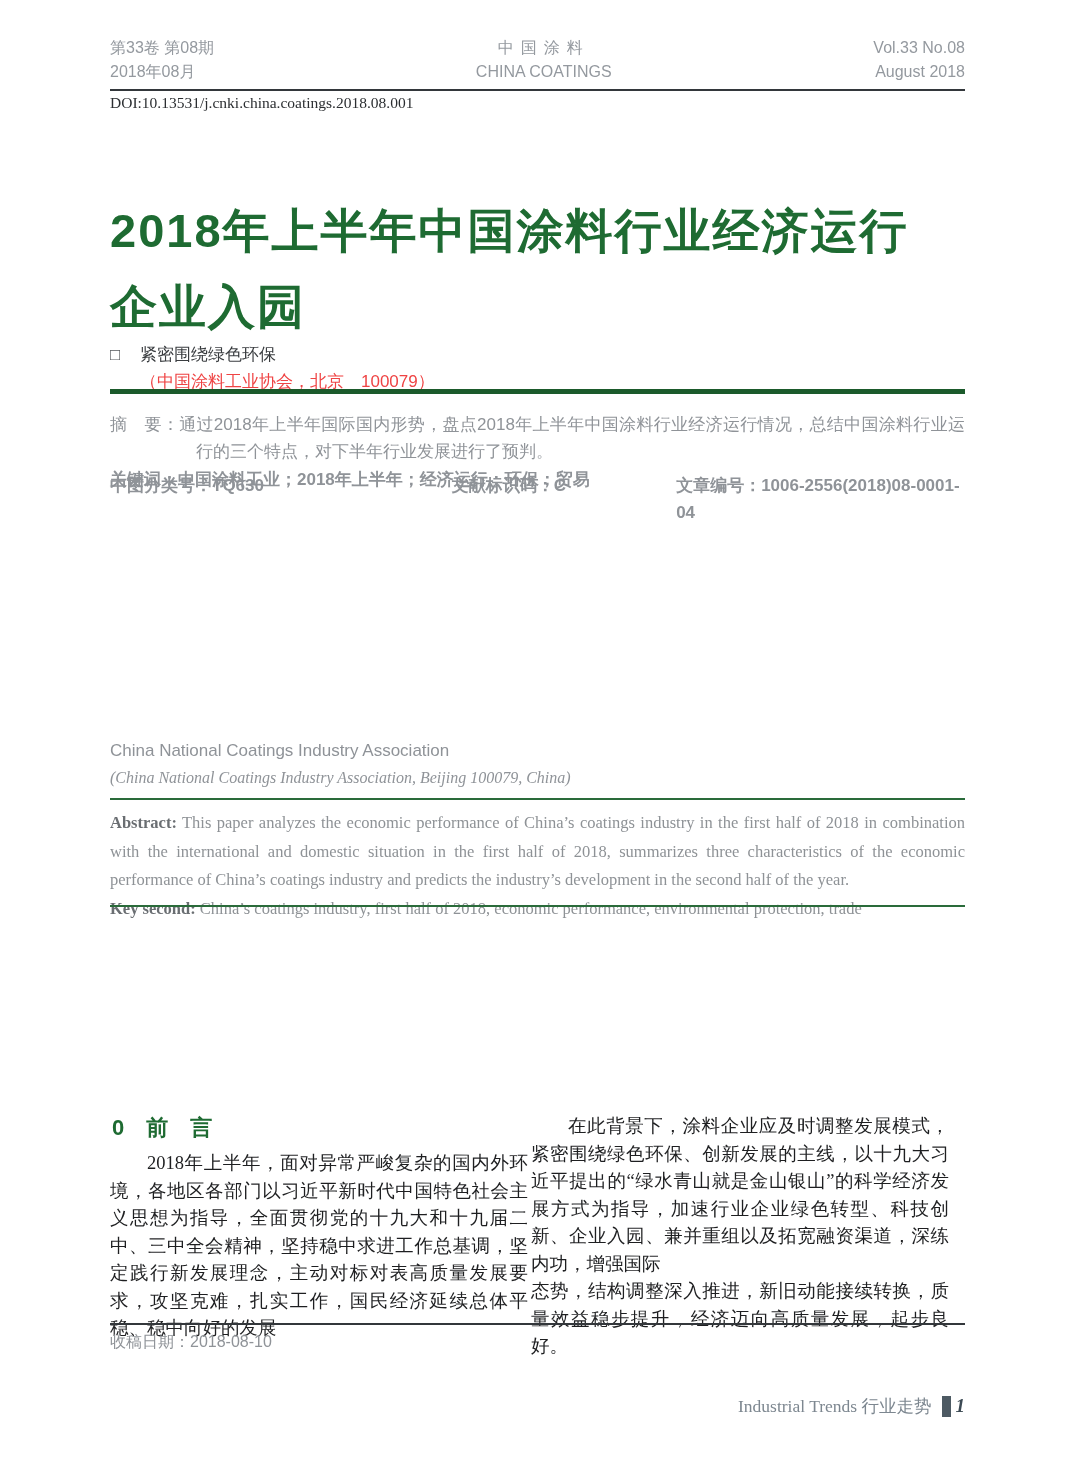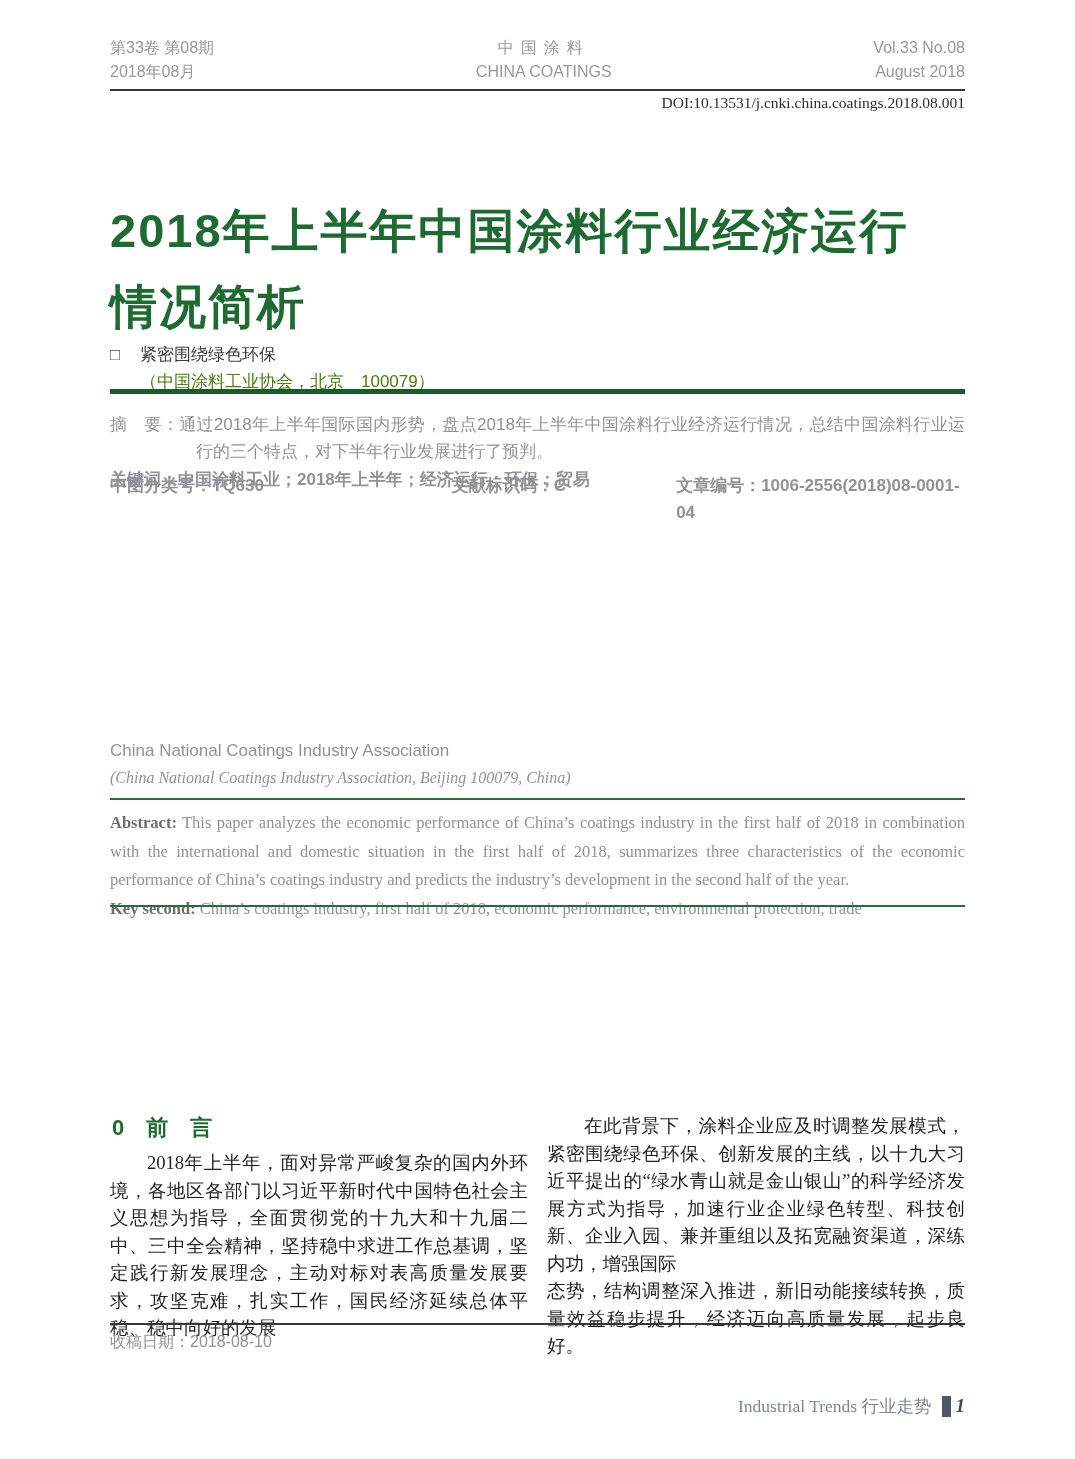--- a/index.html
+++ b/index.html
@@ -31,37 +31,36 @@
   }
   .hdr .cell { white-space: nowrap; }
   .hdr .c-center { text-align: center; }
   .hdr .c-right { text-align: right; }
   .journal-cn { letter-spacing: 7px; }
   .doi {
     top: 94px;
     color: #2b2e31;
     font-size: 15.5px;
     font-family: "Liberation Serif", "DejaVu Serif", serif;
-    text-align: right;
   }
 
   
   .cn-title {
     top: 193px;
     color: #1e6b32;
     font-family: "Liberation Sans", "DejaVu Sans", sans-serif;
     font-weight: bold;
     font-size: 47px;
     line-height: 76px;
     letter-spacing: 2px;
   }
   .author { top: 341px; color: #3a3d40; font-size: 17px; line-height: 27px;
             font-family: "Liberation Sans", "DejaVu Sans", sans-serif; }
   .author .bullet { display: inline-block; width: 30px; color: #55585c; }
-  .author .affil-line { padding-left: 30px; color: #4d7c0f; }
+  .author .affil-line { padding-left: 30px; color: #ef4444; }
   .rule-thick { top: 389px; height: 5px; background: #1b5a2b; }
 
   
   .cn-gray { color: #8f9398; font-size: 17px; line-height: 27px;
              font-family: "Liberation Sans", "DejaVu Sans", sans-serif; }
   .cn-abs { top: 411px; text-align: justify; padding-left: 86px; text-indent: -86px; }
   .cn-kw  { top: 466px; font-weight: bold; }
   .cn-meta { top: 472px; display: flex; font-weight: bold; }
   .cn-meta span:nth-child(1) { width: 320px; }
   .cn-meta span:nth-child(2) { width: 235px; margin-left: 36px; }
@@ -77,21 +76,21 @@
   }
   .en-author { top: 741px; color: #8f9398; font-size: 17px;
                font-family: "Liberation Sans", "DejaVu Sans", sans-serif; }
   .en-affil  { top: 769px; color: #8f9398; font-size: 16px; font-style: italic; }
   .rule-a { top: 798px; height: 2px; background: #2a6b3a; }
   .en-abs { top: 809px; color: #8e9296; font-size: 16.5px; line-height: 28.5px; text-align: justify; }
   .en-abs b { color: #6a6e72; }
   .rule-b { top: 905px; height: 2px; background: #2a6b3a; }
 
   
-  .body-cols { top: 1113px; display: flex; gap: 19px; }
+  .body-cols { top: 1113px; display: flex; gap: 3px; }
   .col { width: 418px; }
   .sec-head {
     color: #1e6b32;
     font-family: "Liberation Sans", "DejaVu Sans", sans-serif;
     font-weight: bold;
     font-size: 22px;
     line-height: 30px;
     margin: 0 0 7px 2px;
   }
   .body-p {
@@ -142,21 +141,21 @@
     <div class="cell c-right">
       <div>Vol.33  No.08</div>
       <div>August 2018</div>
     </div>
   </div>
 
   <div class="abs doi">DOI:10.13531/j.cnki.china.coatings.2018.08.001</div>
 
   <div class="abs cn-title">
     <div>2018年上半年中国涂料行业经济运行</div>
-    <div>情况简析</div>
+    <div>企业入园</div>
   </div>
 
   <div class="abs author">
     <div><span class="bullet">□</span><span>紧密围绕绿色环保</span></div>
     <div class="affil-line">（中国涂料工业协会，北京　100079）</div>
   </div>
 
   <div class="abs rule-thick"></div>
 
   <p class="abs cn-gray cn-abs"><span>摘　要：</span><span>通过2018年上半年国际国内形势，盘点2018年上半年中国涂料行业经济运行情况，总结中国涂料行业运行的三个特点，对下半年行业发展进行了预判。</span></p>

